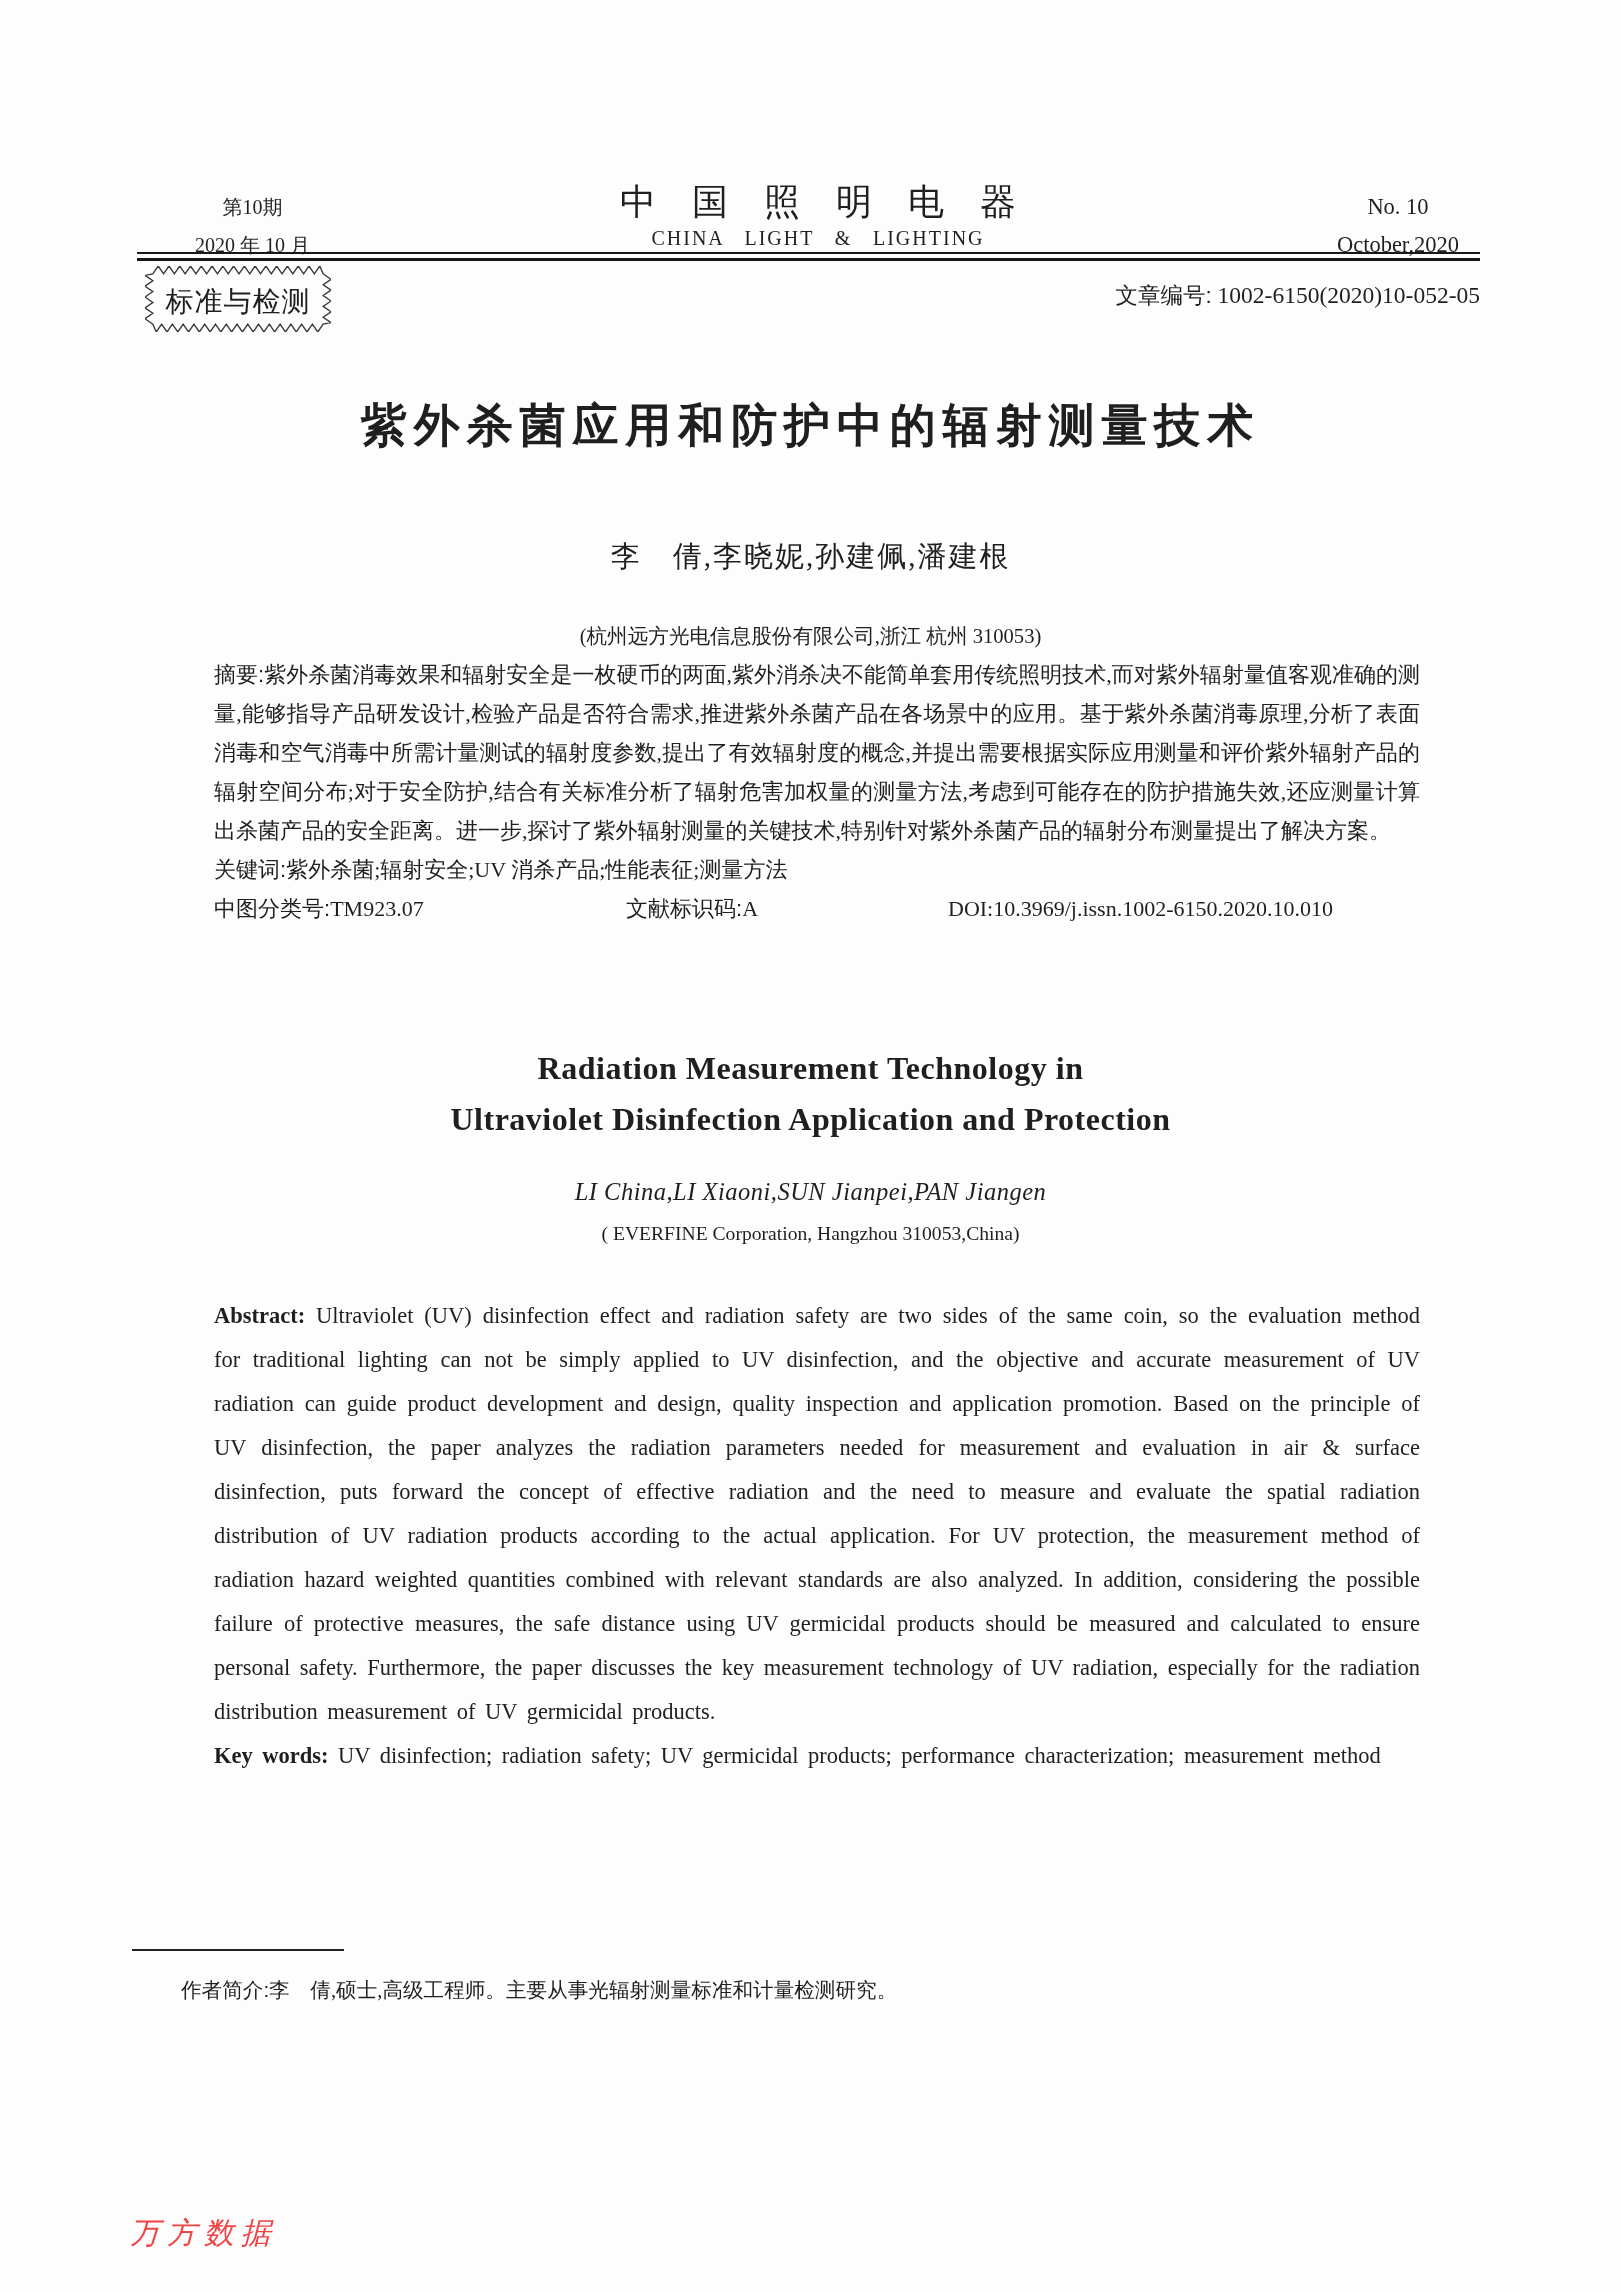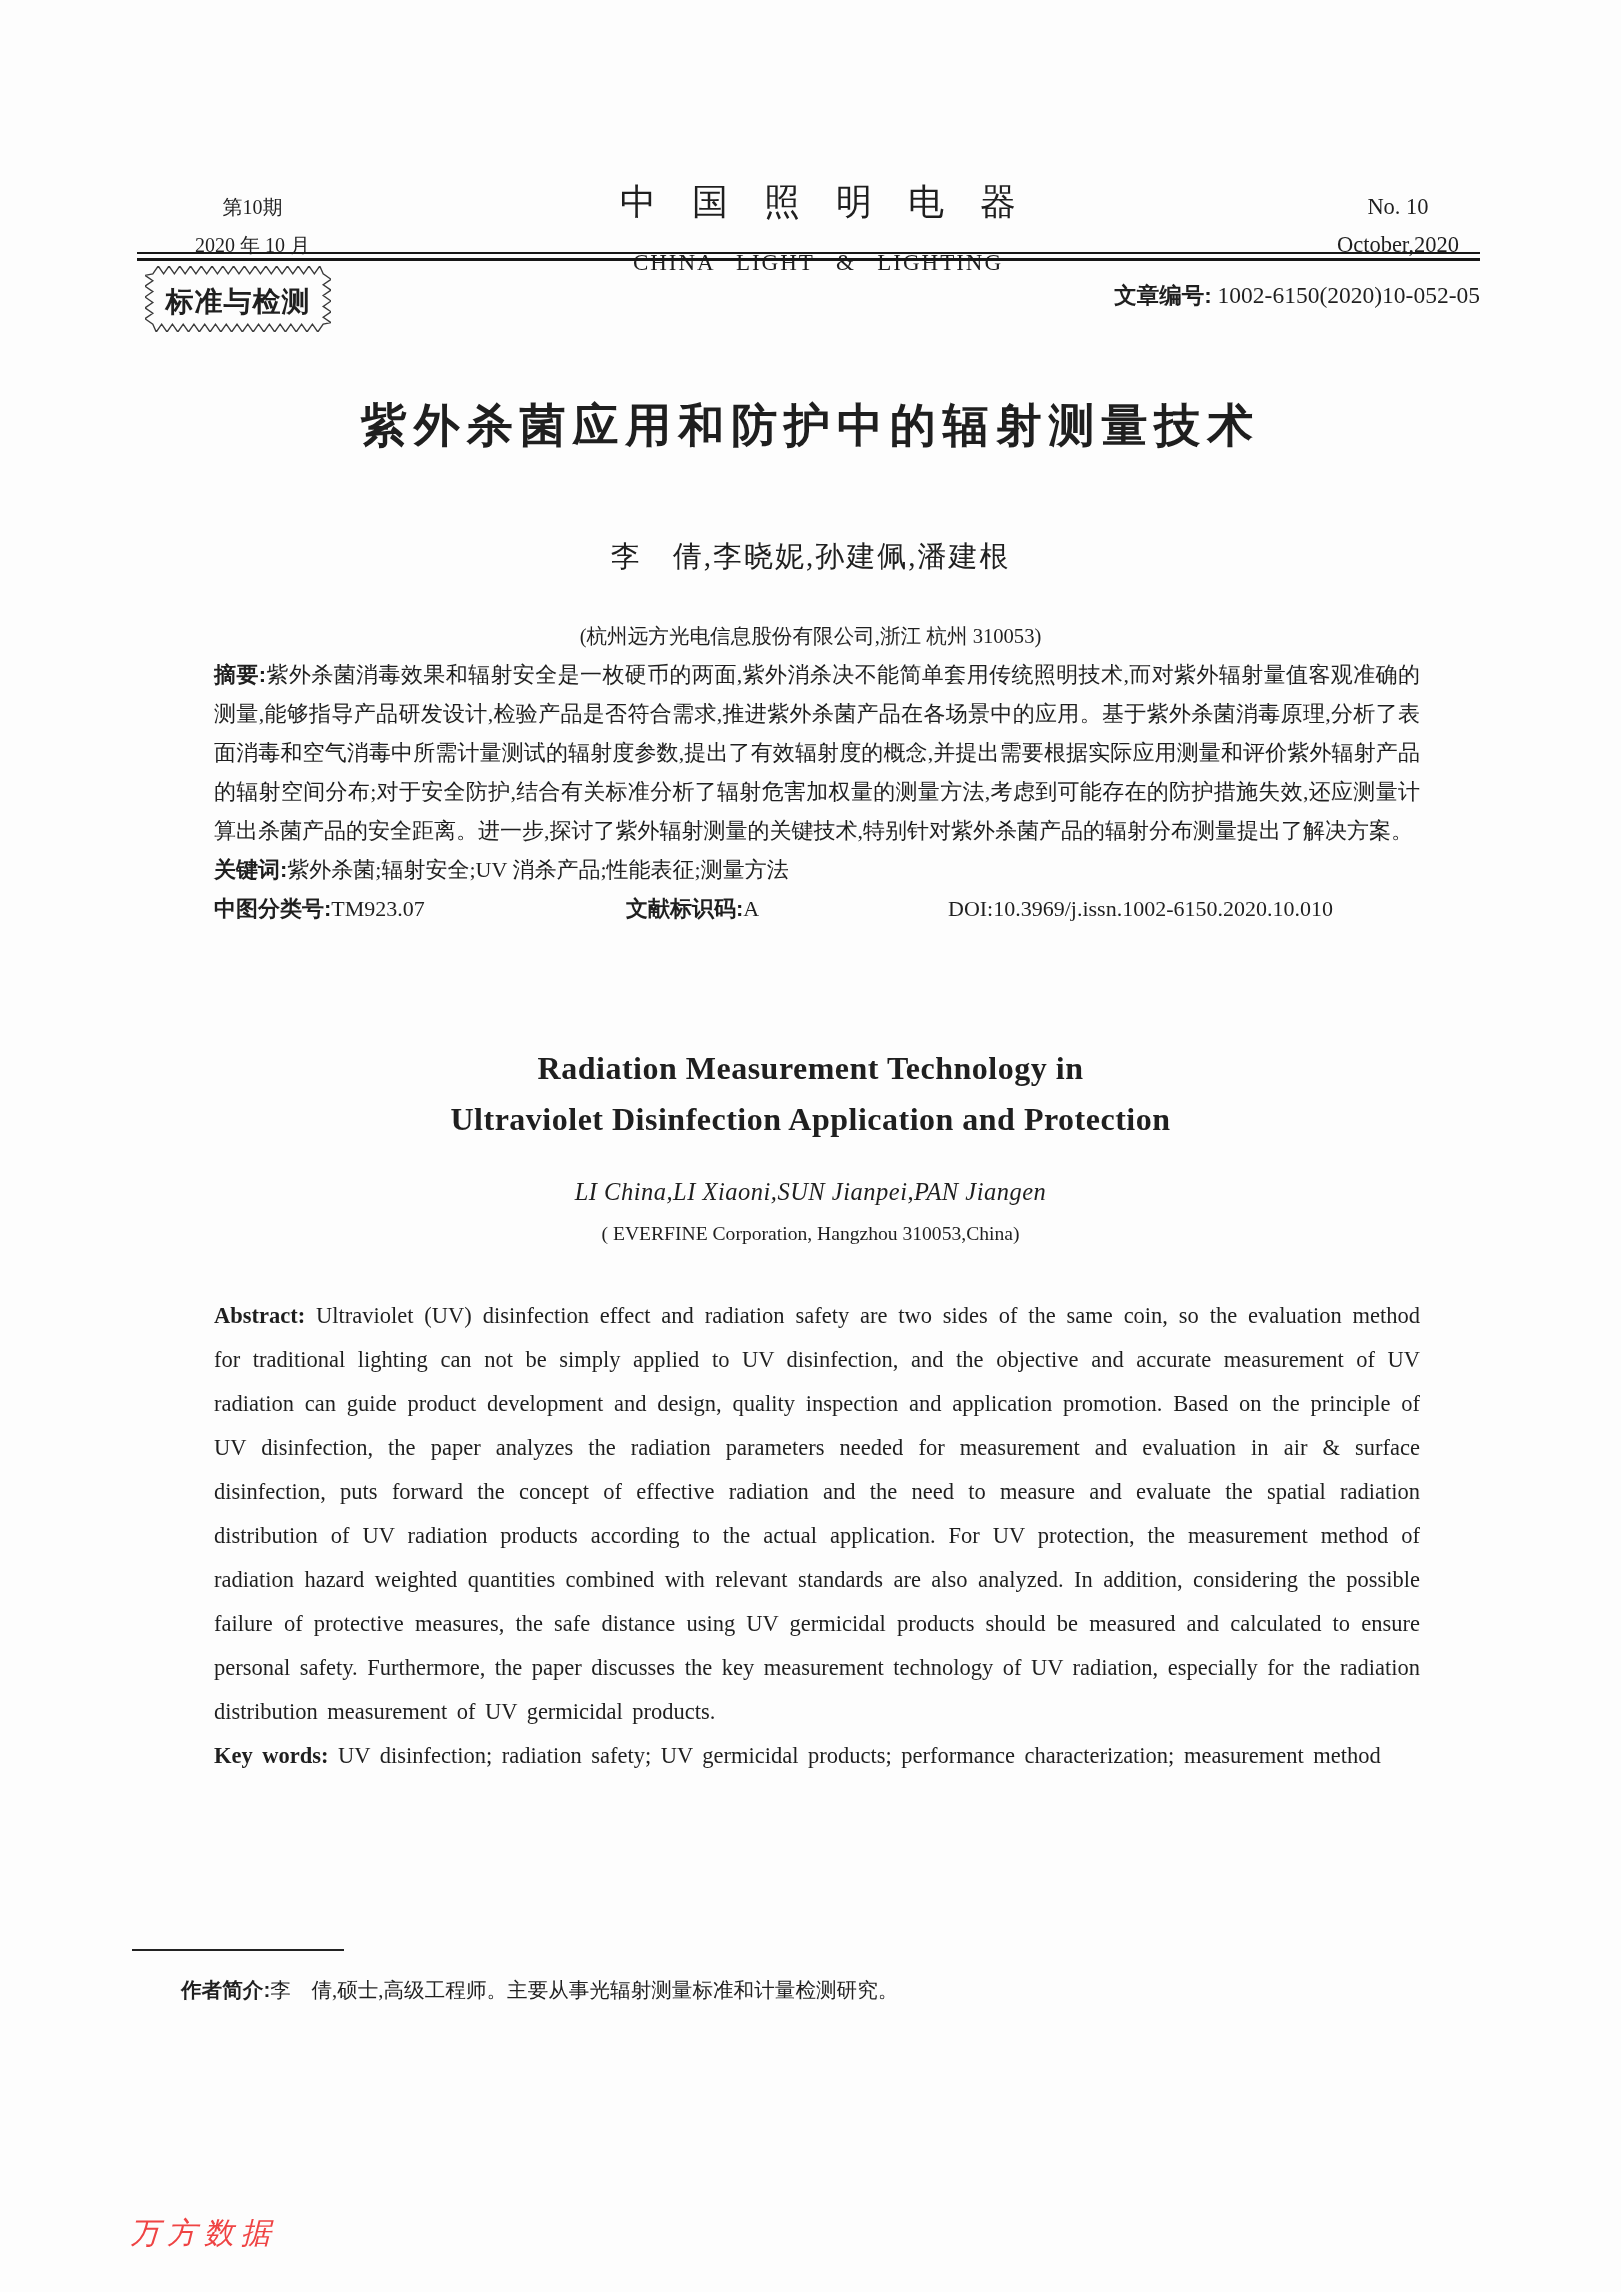--- a/index.html
+++ b/index.html
@@ -5,36 +5,36 @@
   * { margin:0; padding:0; box-sizing:border-box; }
   html,body { background:#ffffff; }
   .page {
     position:relative;
     width:1621px; height:2293px;
     background:#fdfdfd;
     color:#1f1f1f;
     font-family:"Liberation Serif", serif;
     overflow:hidden;
   }
-  .cjk-bold { font-weight:bold; font-family:"Liberation Sans", sans-serif; }
+  .cjk-bold { font-weight:normal; font-family:"Liberation Sans", sans-serif; }
 
   
   .jh-left {
     position:absolute; left:174px; top:188px; width:157px;
     text-align:center; font-size:20px; line-height:38px;
   }
   .jh-center {
     position:absolute; left:0; right:0; top:178px; text-align:center;padding-left:15px;
   }
   .journal-title-cn {
     font-size:36px; letter-spacing:36px; padding-left:36px;
     font-family:"Liberation Serif", serif;
   }
   .journal-title-en {
-    margin-top:23px; font-size:23px; letter-spacing:2px; word-spacing:13.7px;
+    margin-top:0; font-size:20px; letter-spacing:2px; word-spacing:13.7px;
   }
   .jh-right {
     position:absolute; right:125px; top:188px; width:196px;
     text-align:center; font-size:22.5px; line-height:38px;
   }
   .double-rule {
     position:absolute; left:137px; right:141px; top:252px;
     height:8.8px;
     border-top:2px solid #181818;
     border-bottom:3.9px solid #181818;

